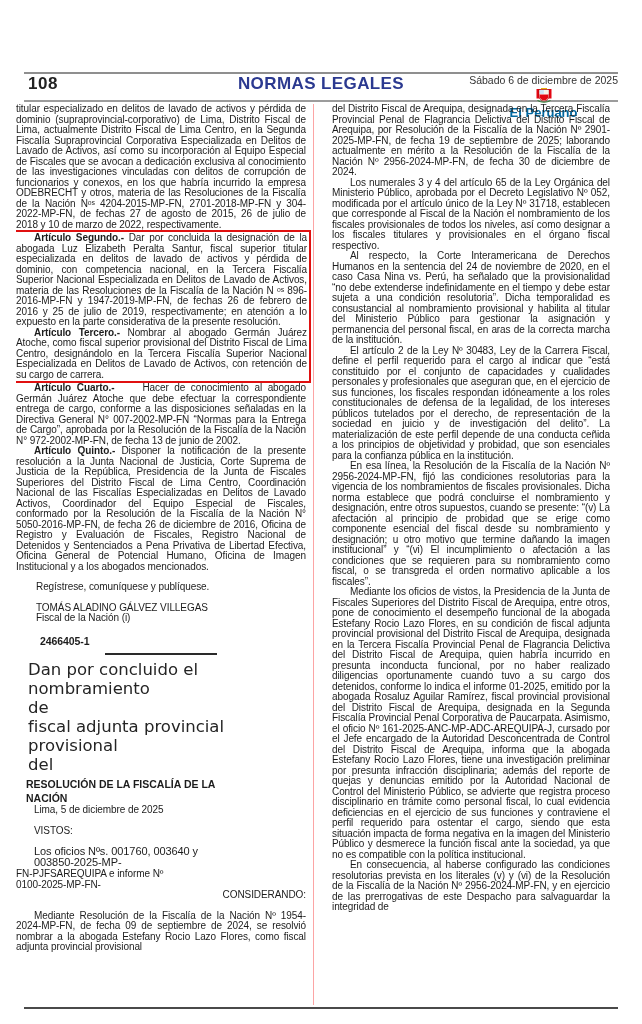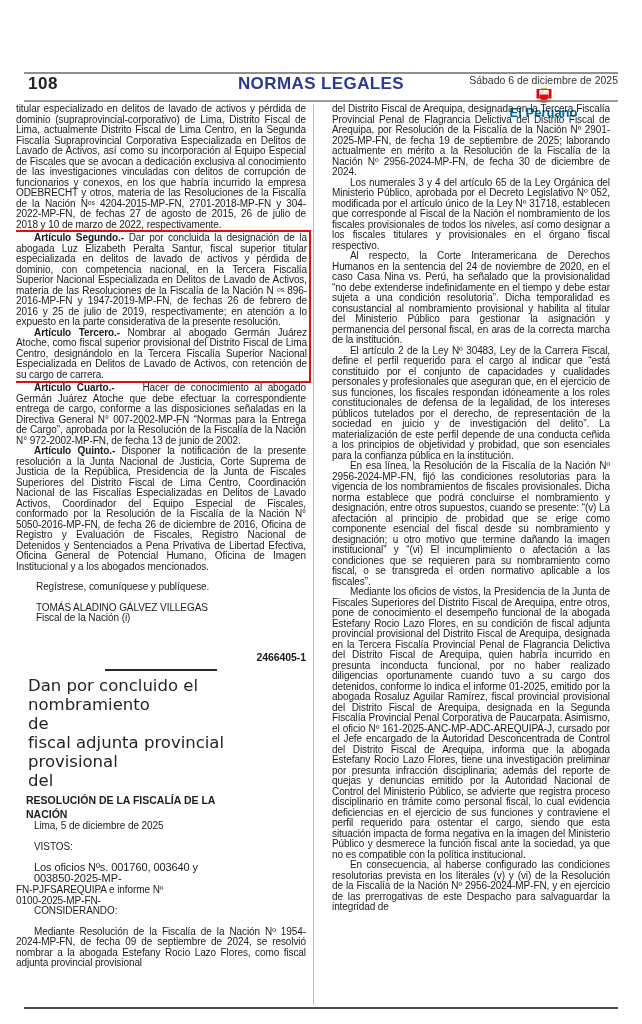--- a/index.html
+++ b/index.html
@@ -23,21 +23,21 @@
   .col-left{width:297px;padding-right:7px;}
   .col-right{width:297px;padding-left:18px;border-left:1px solid #fca5a5;}
   p{margin:0;font-size:10px;line-height:10.5px;text-align:justify;letter-spacing:-0.08px;}
   p.ind{text-indent:18px;}
   p.cont{text-indent:0;}
   .b{font-weight:bold;}
   .red-box{border:2px solid #e01010;margin:0 -5px 0 -4px;padding:1px 2px 1px 2px;}
   .sp-top{margin-top:10px;}
   .sp-top-sm{margin-top:0;}
   .sig{text-align:left;text-indent:0;padding-left:20px;}
-  .doc-num{font-weight:bold;font-size:10.5px;text-align:right;padding-left:24px;margin-top:28px;}
+  .doc-num{font-weight:bold;font-size:10.5px;text-align:left;padding-left:24px;margin-top:12px;}
   .hr-short{width:112px;border-top:2px solid #2a2a2a;margin:7px auto 5px auto;}
   .story-heading{font-family:"DejaVu Sans",sans-serif;font-size:16.5px;line-height:19px;
                  color:#242424;margin:3px 0 2px 12px;}
   .res-heading{font-weight:bold;font-size:10.5px;line-height:14px;width:212px;
                margin:3px 0 0 10px;text-align:left;}
   .line-ind{font-size:11px;line-height:11px;letter-spacing:-0.08px;padding-left:18px;}
   .line-flush{font-size:10px;line-height:11px;letter-spacing:-0.08px;}
   .bottom-rule{position:absolute;top:1007px;left:24px;width:594px;border-top:2px solid #4a4a4a;}
 </style>
 </head>
@@ -100,21 +100,21 @@
       <p class="ind sp-top-sm" style="text-align:left;">Lima, 5 de diciembre de 2025</p>
       <p class="ind sp-top" style="text-align:left;">VISTOS:</p>
 
       <div class="sp-top">
         <div class="line-ind">Los oficios Nºs. 001760, 003640 y</div>
         <div class="line-ind">003850-2025-MP-</div>
         <div class="line-flush">FN-PJFSAREQUIPA e informe Nº</div>
         <div class="line-flush">0100-2025-MP-FN-</div>
       </div>
 
-      <p class="ind" style="text-align:left;">CONSIDERANDO:</p>
+      <p class="ind" style="text-align:right;">CONSIDERANDO:</p>
 
       <p class="ind sp-top">Mediante Resolución de la Fiscalía de la Nación Nº 1954-2024-MP-FN, de fecha 09 de septiembre de 2024, se resolvió nombrar a la abogada Estefany Rocio Lazo Flores, como fiscal adjunta provincial provisional</p>
     </div>
 
     <div class="col col-right">
       <p class="cont">del Distrito Fiscal de Arequipa, designada en la Tercera Fiscalía Provincial Penal de Flagrancia Delictiva del Distrito Fiscal de Arequipa, por Resolución de la Fiscalía de la Nación Nº 2901-2025-MP-FN, de fecha 19 de septiembre de 2025; laborando actualmente en mérito a la Resolución de la Fiscalía de la Nación Nº 2956-2024-MP-FN, de fecha 30 de diciembre de 2024.</p>
       <p class="ind">Los numerales 3 y 4 del artículo 65 de la Ley Orgánica del Ministerio Público, aprobada por el Decreto Legislativo Nº 052, modificada por el artículo único de la Ley Nº 31718, establecen que corresponde al Fiscal de la Nación el nombramiento de los fiscales provisionales de todos los niveles, así como designar a los fiscales titulares y provisionales en el órgano fiscal respectivo.</p>
       <p class="ind">Al respecto, la Corte Interamericana de Derechos Humanos en la sentencia del 24 de noviembre de 2020, en el caso Casa Nina vs. Perú, ha señalado que la provisionalidad “no debe extenderse indefinidamente en el tiempo y debe estar sujeta a una condición resolutoria”. Dicha temporalidad es consustancial al nombramiento provisional y habilita al titular del Ministerio Público para gestionar la asignación y permanencia del personal fiscal, en aras de la correcta marcha de la institución.</p>
       <p class="ind">El artículo 2 de la Ley Nº 30483, Ley de la Carrera Fiscal, define el perfil requerido para el cargo al indicar que “está constituido por el conjunto de capacidades y cualidades personales y profesionales que aseguran que, en el ejercicio de sus funciones, los fiscales respondan idóneamente a los roles constitucionales de defensa de la legalidad, de los intereses públicos tutelados por el derecho, de representación de la sociedad en juicio y de investigación del delito”. La materialización de este perfil depende de una conducta ceñida a los principios de objetividad y probidad, que son esenciales para la confianza pública en la institución.</p>
       <p class="ind">En esa línea, la Resolución de la Fiscalía de la Nación Nº 2956-2024-MP-FN, fijó las condiciones resolutorias para la vigencia de los nombramientos de fiscales provisionales. Dicha norma establece que podrá concluirse el nombramiento y designación, entre otros supuestos, cuando se presente: “(v) La afectación al principio de probidad que se erige como componente esencial del fiscal desde su nombramiento y designación; u otro motivo que termine dañando la imagen institucional” y “(vi) El incumplimiento o afectación a las condiciones que se requieren para su nombramiento como fiscal, o se transgreda el orden normativo aplicable a los fiscales”.</p>

